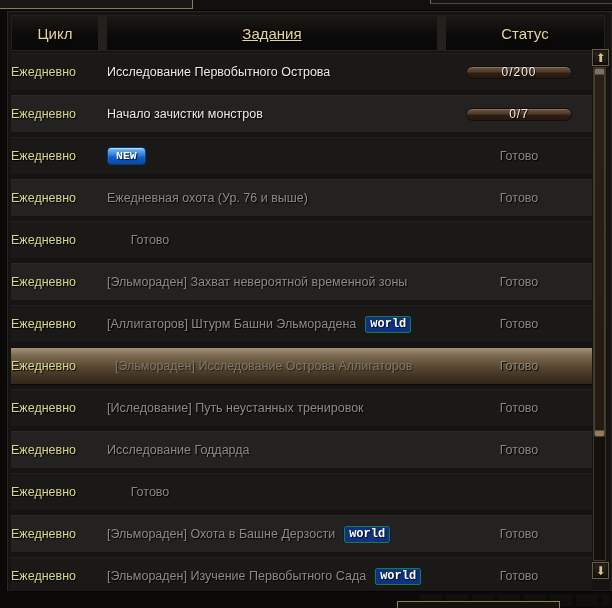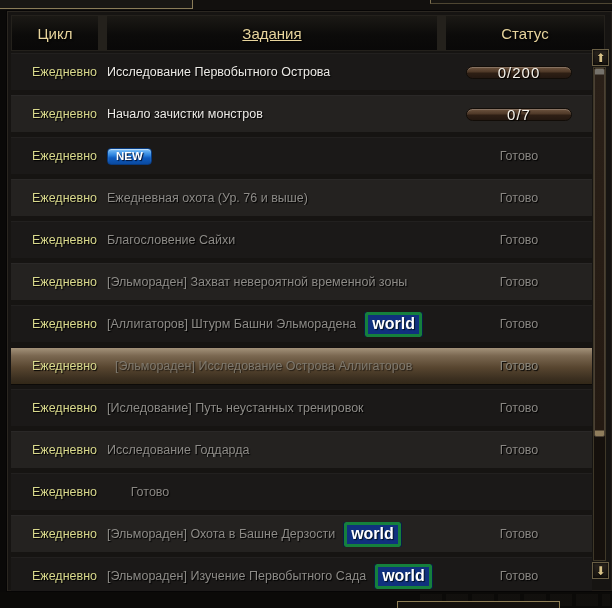--- a/index.html
+++ b/index.html
@@ -29,44 +29,44 @@
   .hc-task{flex:1;text-decoration:underline;}
   .hc-status{width:158px;}
   
   .rows{position:absolute;left:4px;top:42px;width:581px;height:540px;overflow:hidden;}
   .row{height:37px;margin-bottom:5px;display:flex;align-items:center;
     border-top:1px solid rgba(255,255,255,0.03);box-sizing:border-box;cursor:pointer;}
   .row.odd{background:#1b1918;}
   .row.even{background:#242220;}
   .row.selected{background:linear-gradient(180deg,#a3927a 0%,#7a6750 22%,#57452f 55%,#3b2f20 85%,#322818 100%);
     border-top:1px solid #151110;box-shadow:0 1px 0 #0c0a08;}
-  .cell-cycle{width:86px;text-align:right;color:#d9d98c;font-size:12.5px;
+  .cell-cycle{width:86px;text-align:left;color:#d9d98c;font-size:12.5px;
     text-shadow:1px 1px 1px #000;flex-shrink:0;}
   .cell-task{flex:1;padding-left:10px;font-size:12.5px;display:flex;align-items:center;
     gap:9px;text-shadow:1px 1px 1px #000;overflow:hidden;white-space:nowrap;}
   .row.bright .task-text{color:#eceae6;}
   .row.dim .task-text{color:#8d8b87;text-align:center;}
   .row.selected .task-text{color:#7e786d;text-shadow:1px 1px 1px rgba(0,0,0,0.55);margin-left:8px;}
   .cell-status{width:106px;margin-right:20px;text-align:center;color:#8a8783;font-size:12.5px;
     text-shadow:1px 1px 1px #000;flex-shrink:0;}
   .row.selected .cell-status{color:#8d897e;}
   
   .progress{width:106px;height:13px;box-sizing:border-box;border-radius:7px;
     background:linear-gradient(180deg,#6f5540 0%,#4e3827 45%,#2e1f14 55%,#241811 100%);
     border:1px solid #120d08;box-shadow:inset 0 1px 0 rgba(255,255,255,0.18);
-    color:#f5f2ea;font-size:15px;line-height:11px;text-align:center;
+    color:#f5f2ea;font-size:12px;line-height:11px;text-align:center;
     letter-spacing:1px;text-shadow:1px 1px 1px #000;}
   
-  .badge{flex-shrink:0;display:inline-block;font-family:Liberation Sans, sans-serif;font-weight:bold;}
+  .badge{flex-shrink:0;display:inline-block;font-family:Liberation Mono, monospace;font-weight:bold;}
   .badge-new{font-size:11.5px;color:#fff;
     background:linear-gradient(180deg,#7cc0f8 0%,#2f86e0 40%,#0f5cc0 60%,#0a4aa0 100%);
     border:1px solid #083a7e;border-radius:4px;padding:1px 8px 2px;
     text-shadow:1px 1px 1px #013;box-shadow:inset 0 1px 1px rgba(255,255,255,0.55);}
-  .badge-world{font-size:16px;color:#fff;background:#10317e;
-    border:3px solid #15803d;outline:1px solid #0a1c46;border-radius:2px;
+  .badge-world{font-size:12px;color:#fff;background:#10317e;
+    border:1px solid #15803d;outline:1px solid #0a1c46;border-radius:2px;
     padding:0 4px 1px;text-shadow:1px 1px 1px #012;}
   
   .scrollbar{position:absolute;right:2px;top:38px;width:20px;height:542px;}
   .scroll-btn{position:absolute;left:2px;width:17px;height:17px;box-sizing:border-box;
     background:linear-gradient(180deg,#2c261f 0%,#17130f 100%);
     border:1px solid #6a5f45;box-shadow:inset 0 0 3px #000;cursor:pointer;
     display:flex;align-items:center;justify-content:center;}
   .scroll-btn .arrow{font-family:"DejaVu Sans", sans-serif;font-size:12px;line-height:12px;
     color:#d8c288;text-shadow:0 1px 1px #000, 0 0 1px #000;}
   .btn-up{top:0;}
@@ -142,24 +142,20 @@
 
     </div>
     <div class="cell-status">
       
       <span class="status-text">Готово</span>
     </div>
   </div>
 
   <div class="row odd dim">
     <div class="cell-cycle">Ежедневно</div>
-    <div class="cell-task">
-      <span class="task-text">Благословение Сайхи</span>
-
-    </div>
     <div class="cell-status">
       
       <span class="status-text">Готово</span>
     </div>
   </div>
 
   <div class="row even dim">
     <div class="cell-cycle">Ежедневно</div>
     <div class="cell-task">
       <span class="task-text">[Эльмораден] Захват невероятной временной зоны</span>

